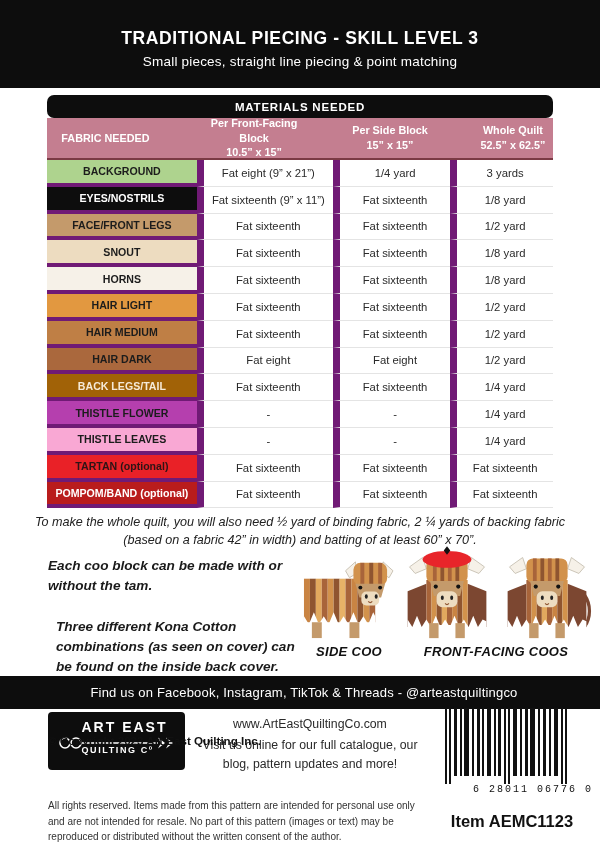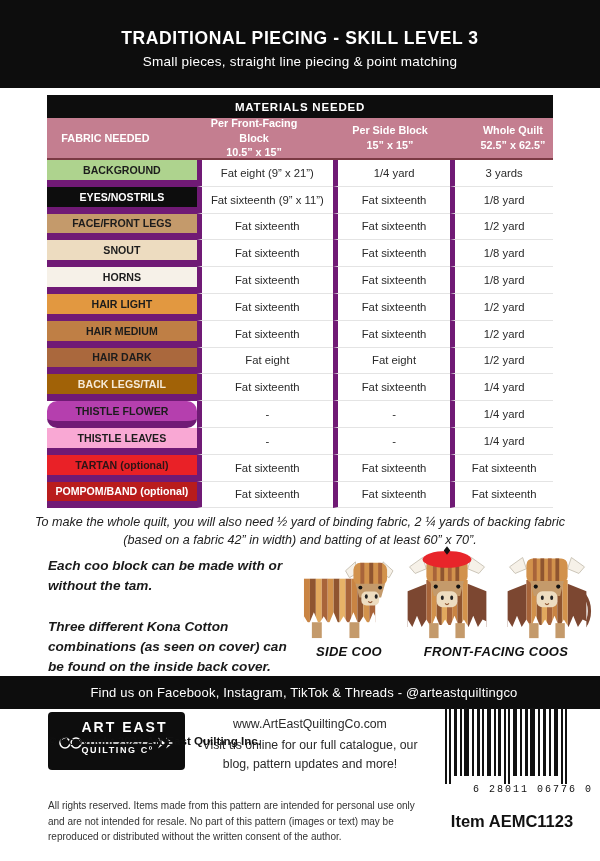--- a/index.html
+++ b/index.html
@@ -16,54 +16,54 @@
     align-items:center; justify-content:center; gap:5px; padding-top:8px;
   }
   .top-banner .title { font-size:17.5px; font-weight:bold; letter-spacing:.6px; }
   .top-banner .subtitle { font-size:13.5px; letter-spacing:.2px; }
 
   
   .mtable { position:absolute; left:47px; top:95px; width:506px; }
   .mtable .tbl-title {
     background:#0d0d0d; color:#fff; height:23px; display:flex;
     align-items:center; justify-content:center; font-size:11.5px;
-    font-weight:bold; letter-spacing:.8px;
+    font-weight:bold; letter-spacing:.8px;border-radius:7px;
   }
   .thead {
     display:flex; background:#c47e90; color:#fff; height:42px;
     border-bottom:2px solid #7b3a44;
     gap:37px;
   }
   .hcell {
     display:flex; flex-direction:column; align-items:center; justify-content:center;
     font-size:10.8px; font-weight:bold; line-height:1.35; text-align:center;
   }
   .c0 { width:29.6%; } .c1 { width:26.9%; } .c2 { width:23.2%; } .c3 { width:20.3%; }
   .trow { display:flex; height:26.8px; }
   .cell {
     display:flex; align-items:center; justify-content:center;
     text-align:center; overflow:hidden;
   }
-  .cell.label { width:29.6%; font-size:10.6px; font-weight:bold; border-bottom:7px solid #701a75; }
+  .cell.label { width:29.6%; font-size:10.6px; font-weight:bold; border-bottom:4px solid #701a75; }
   .cell.val  { background:#fff; font-size:11.3px; color:#2a2a2a;
-               border-bottom:1px solid #e4e4e4; border-left:5px solid #701a75; }
+               border-bottom:1px solid #e4e4e4; border-left:7px solid #701a75; }
   .cell.val.c1 { width:26.9%; } .cell.val.c2 { width:23.2%; } .cell.val.c3 { width:20.3%; }
 
   
   .note {
     position:absolute; left:30px; top:514px; width:540px; text-align:center;
     font-style:italic; font-size:12.6px; line-height:1.4; color:#222;
   }
 
   
   .mid-left {
     position:absolute; left:48px; top:556px; width:258px;
     font-weight:bold; font-style:italic; font-size:13.6px; line-height:1.45; color:#1a1a1a;
   }
-  .mid-left .para2 { margin-top:22px; }
+  .mid-left .para2 { margin-top:22px;margin-left:8px; }
   .coos { position:absolute; left:300px; top:544px; width:294px; height:124px; }
   .coo-row { display:flex; align-items:flex-end; justify-content:space-between; height:100px; }
   .coo { width:95px; display:flex; justify-content:center; }
   .coo-label {
     position:absolute; top:100px; font-weight:bold; font-style:italic;
     font-size:13px; letter-spacing:.3px; text-align:center; color:#111;
   }
   .lbl-side { left:0; width:98px; }
   .lbl-front { left:98px; width:196px; }
 
@@ -184,21 +184,21 @@
       <div class="cell val c2">Fat eight</div>
       <div class="cell val c3">1/2 yard</div>
     </div>
     <div class="trow">
       <div class="cell label" style="background: #a16207; color: rgb(246, 234, 216);">BACK LEGS/TAIL</div>
       <div class="cell val c1">Fat sixteenth</div>
       <div class="cell val c2">Fat sixteenth</div>
       <div class="cell val c3">1/4 yard</div>
     </div>
     <div class="trow">
-      <div class="cell label" style="background: rgb(181, 63, 174); color: rgb(28, 28, 28); border-radius: 10px;">THISTLE FLOWER</div>
+      <div class="cell label" style="background: rgb(181, 63, 174); color: rgb(28, 28, 28);">THISTLE FLOWER</div>
       <div class="cell val c1">-</div>
       <div class="cell val c2">-</div>
       <div class="cell val c3">1/4 yard</div>
     </div>
     <div class="trow">
       <div class="cell label" style="background: #f9a8d4; color: rgb(28, 28, 28);">THISTLE LEAVES</div>
       <div class="cell val c1">-</div>
       <div class="cell val c2">-</div>
       <div class="cell val c3">1/4 yard</div>
     </div>

